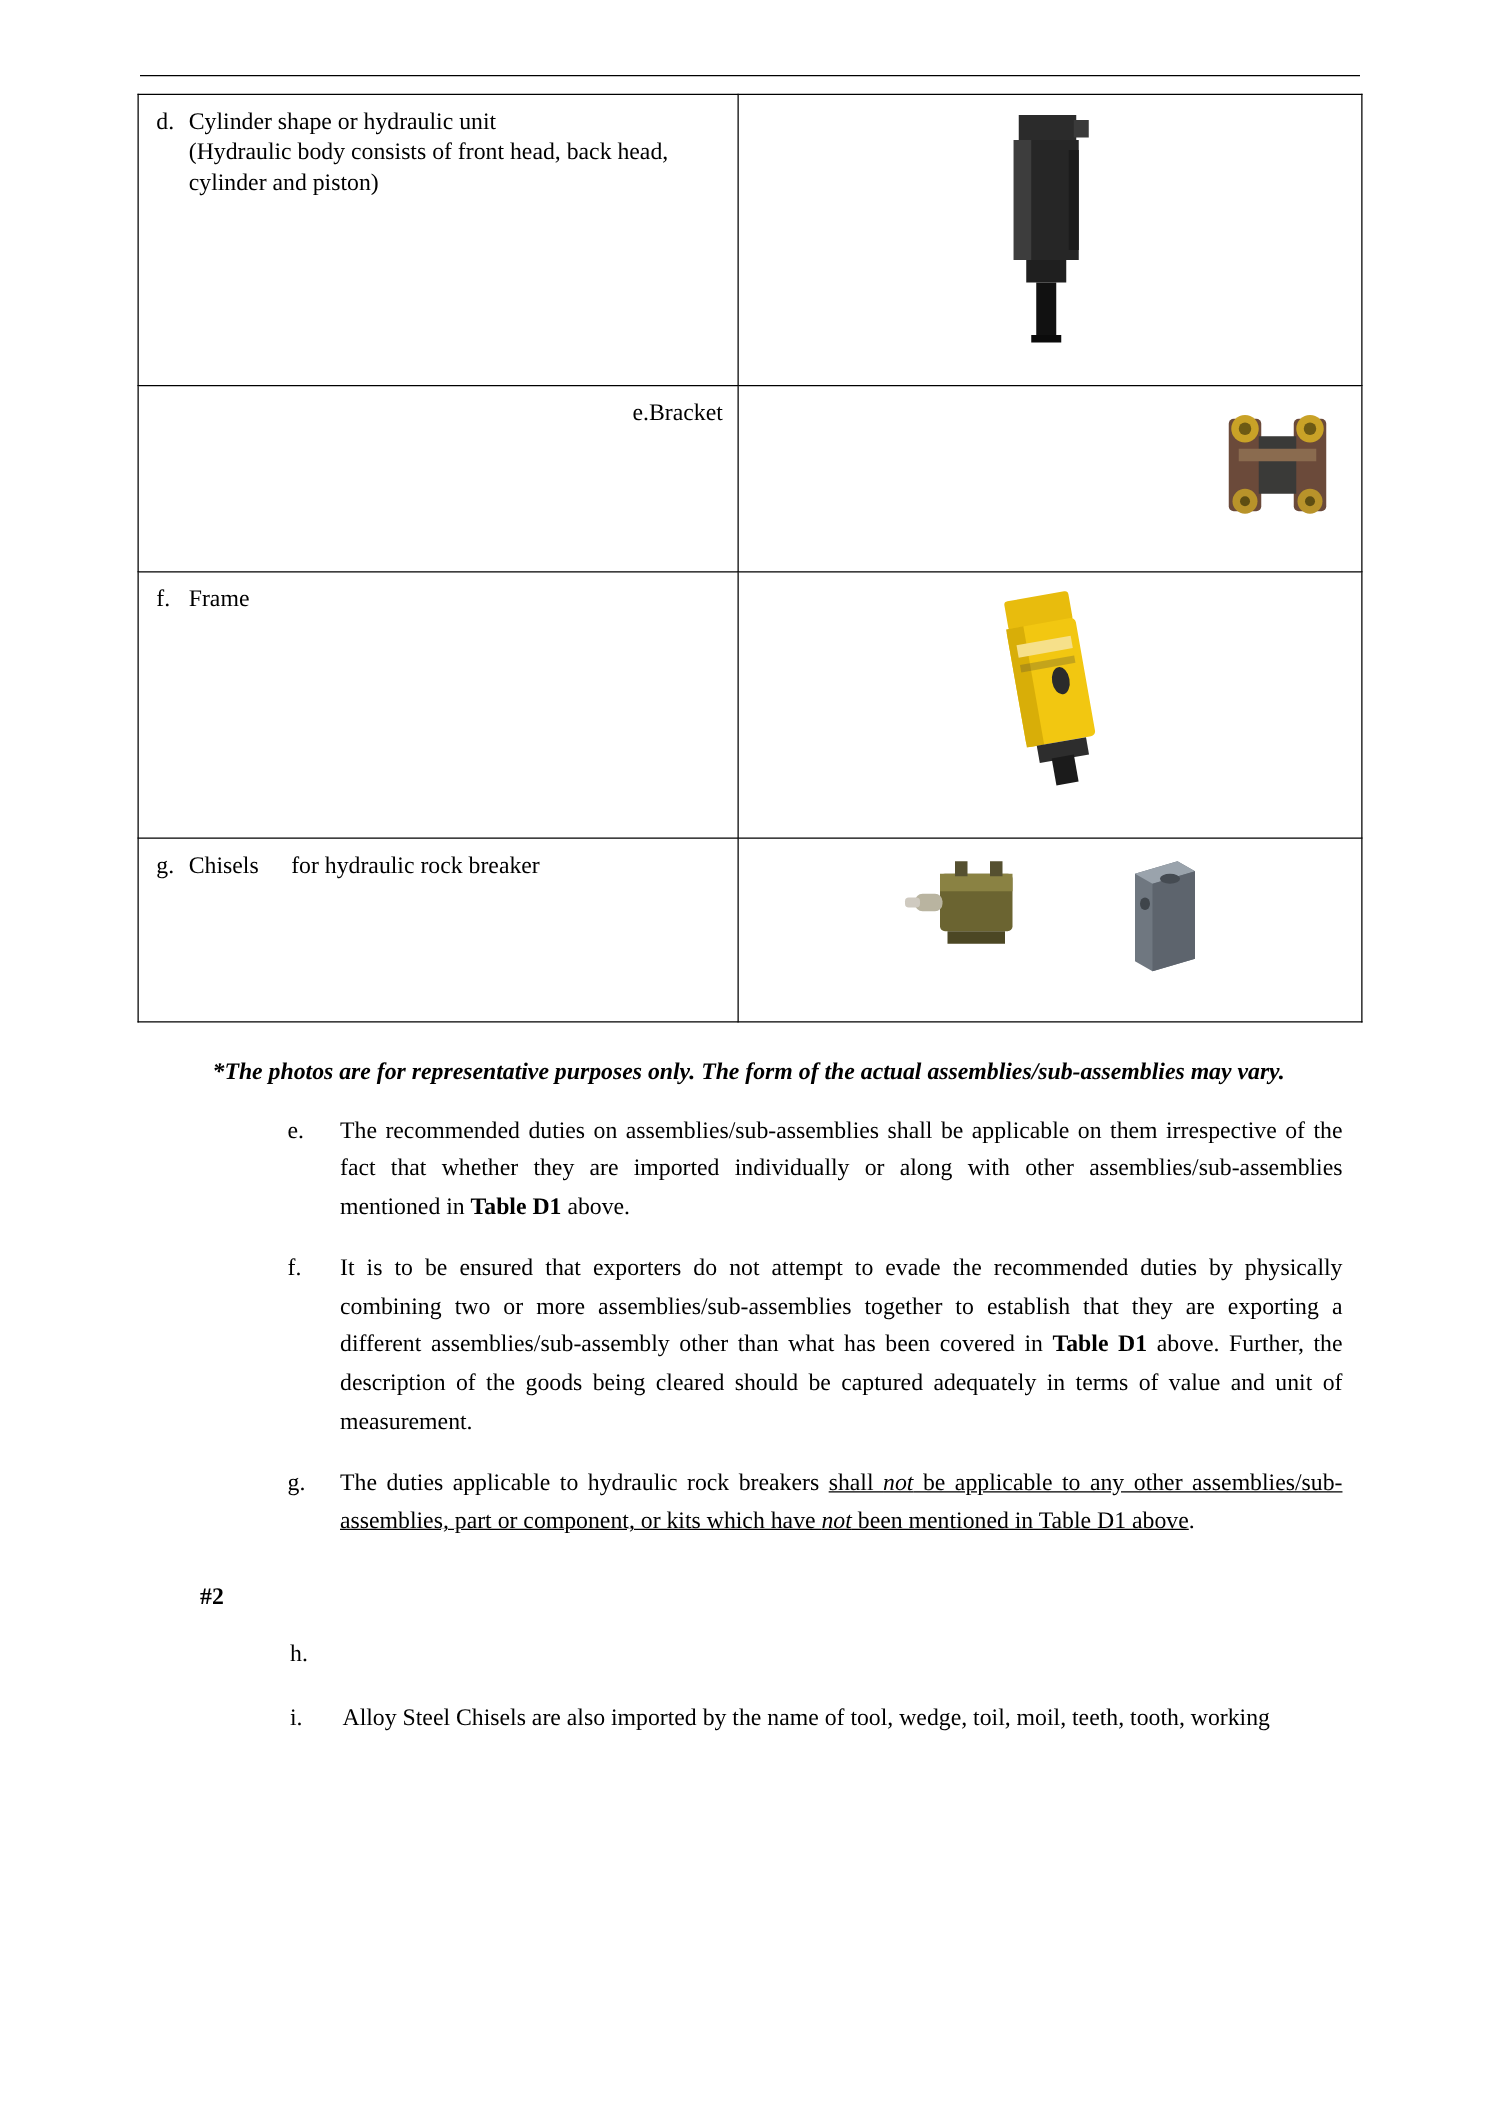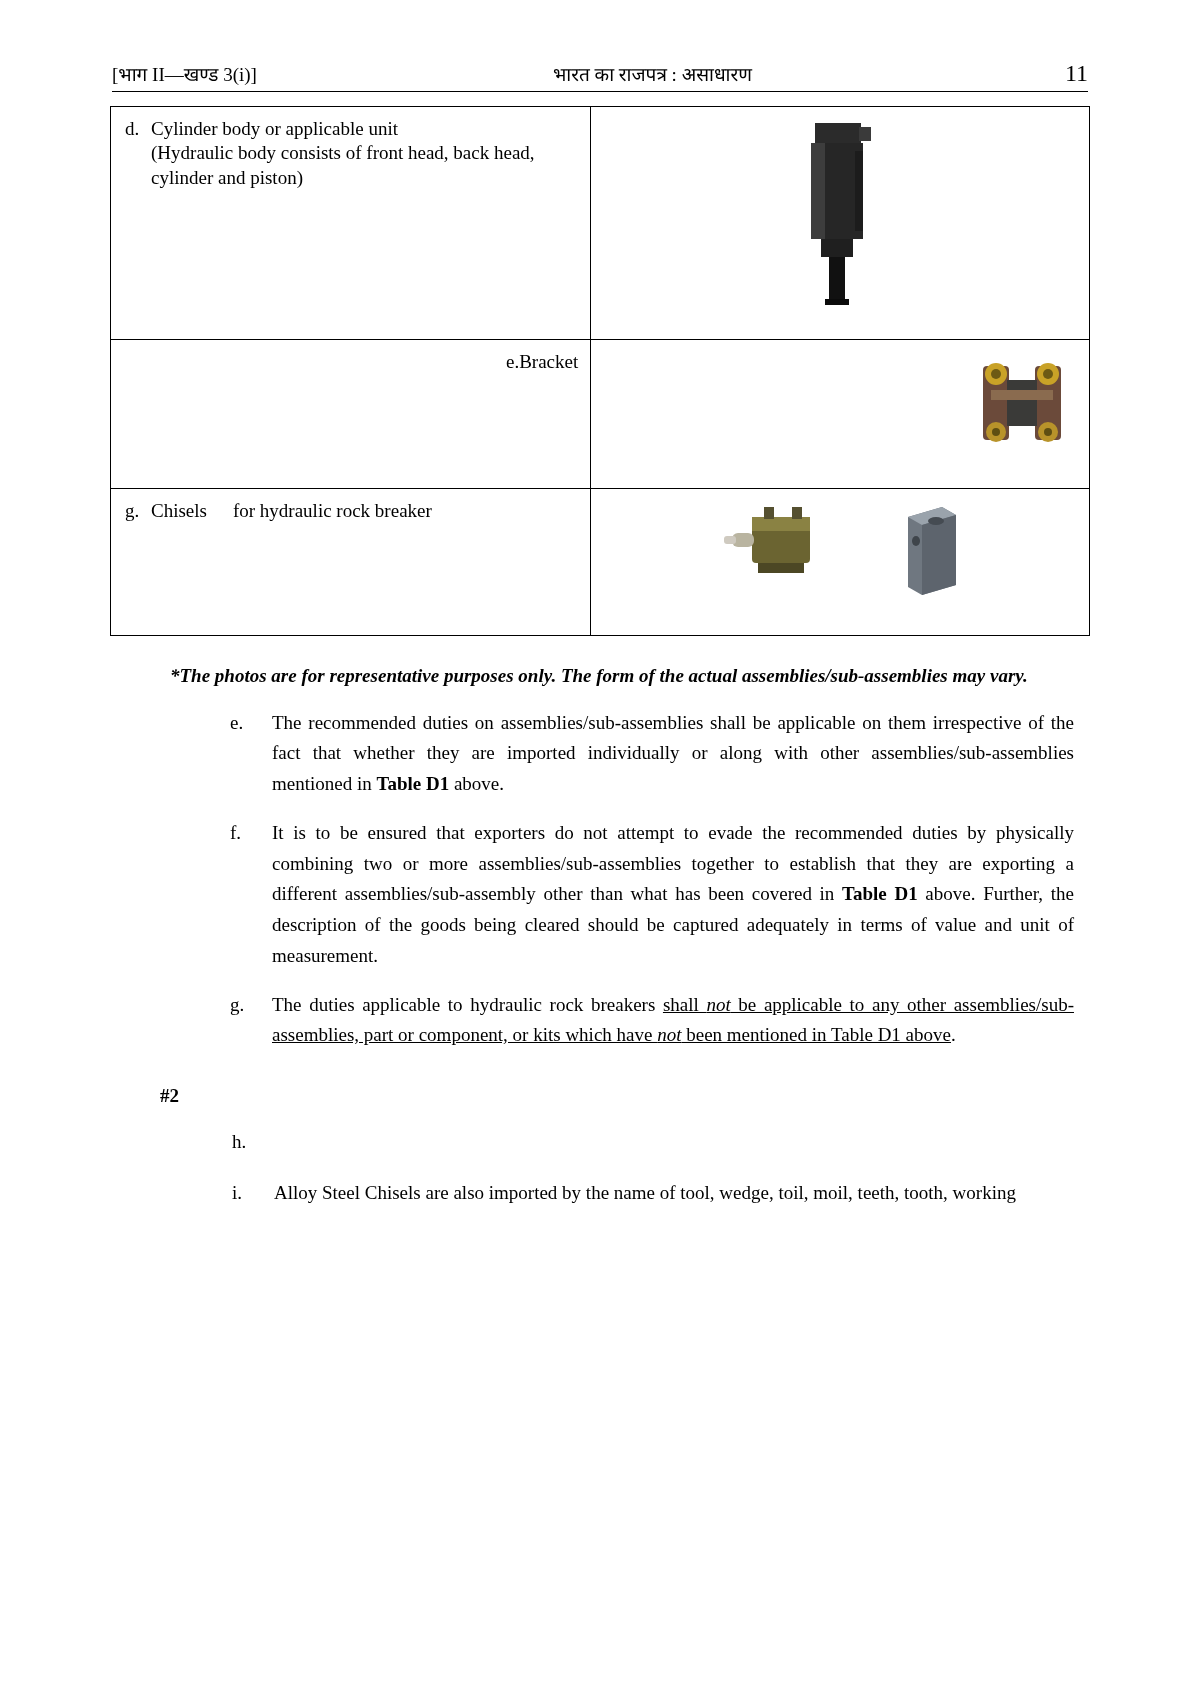--- a/index.html
+++ b/index.html
@@ -139,32 +139,27 @@
   }
   .clause.tight { margin-top: 20px; }
   .clause.sub .marker { padding-left: 122px; }
   .clause.sub .body { padding-left: 0; }
 </style>
 </head>
 <body>
 
 <div class="page">
 
-  <div class="header">
-    <div class="header-left">[भाग II—खण्ड  3(i)]</div>
-    <div class="header-center">भारत का राजपत्र : असाधारण</div>
-    <div class="header-right">11</div>
-  </div>
   <div class="header-rule"></div>
 
   <table class="parts">
     <tbody>
       <tr class="row-d">
         <td class="label-cell">
-          <span class="item-letter">d.</span><span class="item-text">Cylinder body or applicable unit</span>
+          <span class="item-letter">d.</span><span class="item-text">Cylinder shape or hydraulic unit</span>
           <span class="sub-line">(Hydraulic body consists of front head, back head,</span>
           <span class="sub-line">cylinder and piston)</span>
         </td>
         <td class="img-cell">
           <span class="fig">
             <svg width="120" height="190" viewBox="0 0 120 190">
               <rect x="34" y="6" width="46" height="22" fill="#2b2b2b"></rect>
               <rect x="78" y="10" width="12" height="14" fill="#3a3a3a"></rect>
               <rect x="30" y="26" width="52" height="96" fill="#262626"></rect>
               <rect x="30" y="26" width="14" height="96" fill="#3d3d3d"></rect>
@@ -194,20 +189,41 @@
               <circle cx="29" cy="82" r="10" fill="#b8932a"></circle>
               <circle cx="29" cy="82" r="4" fill="#5e4e12"></circle>
               <circle cx="81" cy="82" r="10" fill="#b8932a"></circle>
               <circle cx="81" cy="82" r="4" fill="#5e4e12"></circle>
               <rect x="24" y="40" width="62" height="10" fill="#8a6b4f"></rect>
             </svg>
           </span>
         </td>
       </tr>
 
+      <tr class="row-f">
+        <td class="label-cell">
+          <span class="item-letter">f.</span><span class="item-text">Frame</span>
+        </td>
+        <td class="img-cell">
+          <span class="fig">
+            <svg width="130" height="170" viewBox="0 0 130 170">
+              <g transform="rotate(-10 65 85)">
+                <rect x="40" y="8" width="52" height="24" rx="3" fill="#e8bc0d"></rect>
+                <rect x="38" y="30" width="56" height="96" rx="4" fill="#f2c711"></rect>
+                <rect x="38" y="30" width="14" height="96" fill="#d8ae08"></rect>
+                <rect x="44" y="44" width="44" height="10" fill="#f6e08a"></rect>
+                <rect x="44" y="60" width="44" height="6" fill="#3a3a3a" opacity="0.25"></rect>
+                <ellipse cx="74" cy="78" rx="7" ry="11" fill="#2b2b2b"></ellipse>
+                <rect x="46" y="126" width="40" height="14" fill="#2d2d2d"></rect>
+                <rect x="56" y="138" width="18" height="22" fill="#1b1b1b"></rect>
+              </g>
+            </svg>
+          </span>
+        </td>
+      </tr>
 
       <tr class="row-g">
         <td class="label-cell">
           <span class="item-letter">g.</span><span class="item-text">Chisels</span><span class="gap-wide"></span><span class="item-text">for hydraulic rock breaker</span>
         </td>
         <td class="img-cell">
           <span class="fig">
             <svg width="120" height="104" viewBox="0 0 120 104" style="vertical-align:top">
               <rect x="34" y="18" width="58" height="46" rx="4" fill="#6b6431"></rect>
               <rect x="34" y="18" width="58" height="14" fill="#8a8243"></rect>

